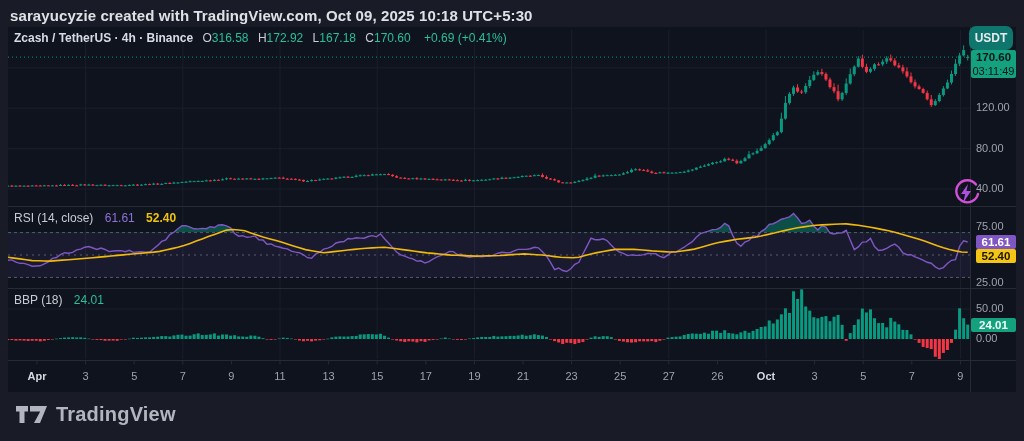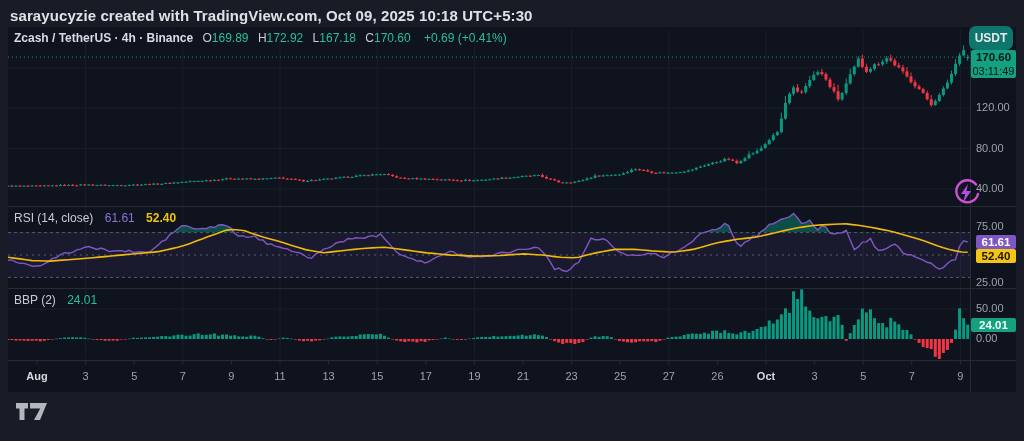--- a/index.html
+++ b/index.html
@@ -819,51 +819,51 @@
       <line x1="814.6" y1="360.5" x2="814.6" y2="364.5" stroke="#272b36"></line>
       <line x1="863.2" y1="360.5" x2="863.2" y2="364.5" stroke="#272b36"></line>
       <line x1="911.8000000000001" y1="360.5" x2="911.8000000000001" y2="364.5" stroke="#272b36"></line>
       <line x1="960.4" y1="360.5" x2="960.4" y2="364.5" stroke="#272b36"></line>
     </svg>
 
   <div class="abs attribution">sarayucyzie created with TradingView.com, Oct 09, 2025 10:18 UTC+5:30</div>
 
   <div class="abs legend">
     <span class="sym">Zcash / TetherUS · 4h · Binance</span>
-    <span class="lbl">O</span><span class="up">169.89</span>
+    <span class="lbl">O</span><span class="up">316.58</span>
     <span class="lbl">H</span><span class="up">172.92</span>
     <span class="lbl">L</span><span class="up">167.18</span>
     <span class="lbl">C</span><span class="up">170.60</span>
     <span class="up" style="margin-left:10px">+0.69 (+0.41%)</span>
   </div>
 
   <div class="abs legend2" style="left:14px;top:211px">
     <span>RSI (14, close)</span>
     <span class="rsi-val">61.61</span>
     <span class="rsi-ma">52.40</span>
   </div>
 
   <div class="abs legend2" style="left:14px;top:293px">
-    <span>BBP (2)</span>
+    <span>BBP (18)</span>
     <span class="bbp-val">24.01</span>
   </div>
 
   <div class="abs usdt-btn">USDT</div>
 
   <div id="axis-labels">
       <div class="tick" style="top: 101.2px;">120.00</div>
       <div class="tick" style="top: 141.6px;">80.00</div>
       <div class="tick" style="top: 182px;">40.00</div>
       <div class="tick" style="top: 220px;">75.00</div>
       <div class="tick" style="top: 276px;">25.00</div>
       <div class="tick" style="top: 302px;">50.00</div>
       <div class="tick" style="top: 332px;">0.00</div>
     </div>
   <div id="time-labels">
-      <div class="t-tick month" style="left: 37px;">Aug</div>
+      <div class="t-tick month" style="left: 37px;">Apr</div>
       <div class="t-tick" style="left: 85.6px;">3</div>
       <div class="t-tick" style="left: 134.2px;">5</div>
       <div class="t-tick" style="left: 182.8px;">7</div>
       <div class="t-tick" style="left: 231.4px;">9</div>
       <div class="t-tick" style="left: 280px;">11</div>
       <div class="t-tick" style="left: 328.6px;">13</div>
       <div class="t-tick" style="left: 377.2px;">15</div>
       <div class="t-tick" style="left: 425.8px;">17</div>
       <div class="t-tick" style="left: 474.4px;">19</div>
       <div class="t-tick" style="left: 523px;">21</div>
@@ -889,15 +889,16 @@
   <svg class="abs flash" viewBox="0 0 30 32">
     <path d="M 25 7.5 A 11 11 0 1 0 27 17" fill="none" stroke="#d44fd8" stroke-width="2.4" stroke-linecap="round"></path>
     <path d="M17 7 L10 17 H14.2 L12 26 L20 14 H15.4 Z" fill="#b14fe0"></path>
   </svg>
 
   <div class="abs footer-logo">
     <svg width="31" height="17" viewBox="0 0 31 17">
       <path d="M0 0 H12 V5.5 H8.5 V17 H3.5 V5.5 H0 Z" fill="#b3b6bf"></path>
       <path d="M14 0 H31 L24 17 H18 L24.2 5.5 H14 Z" fill="#b3b6bf"></path>
     </svg>
+    <span class="word">TradingView</span>
   </div>
 
 </div>
 
 </body></html>

